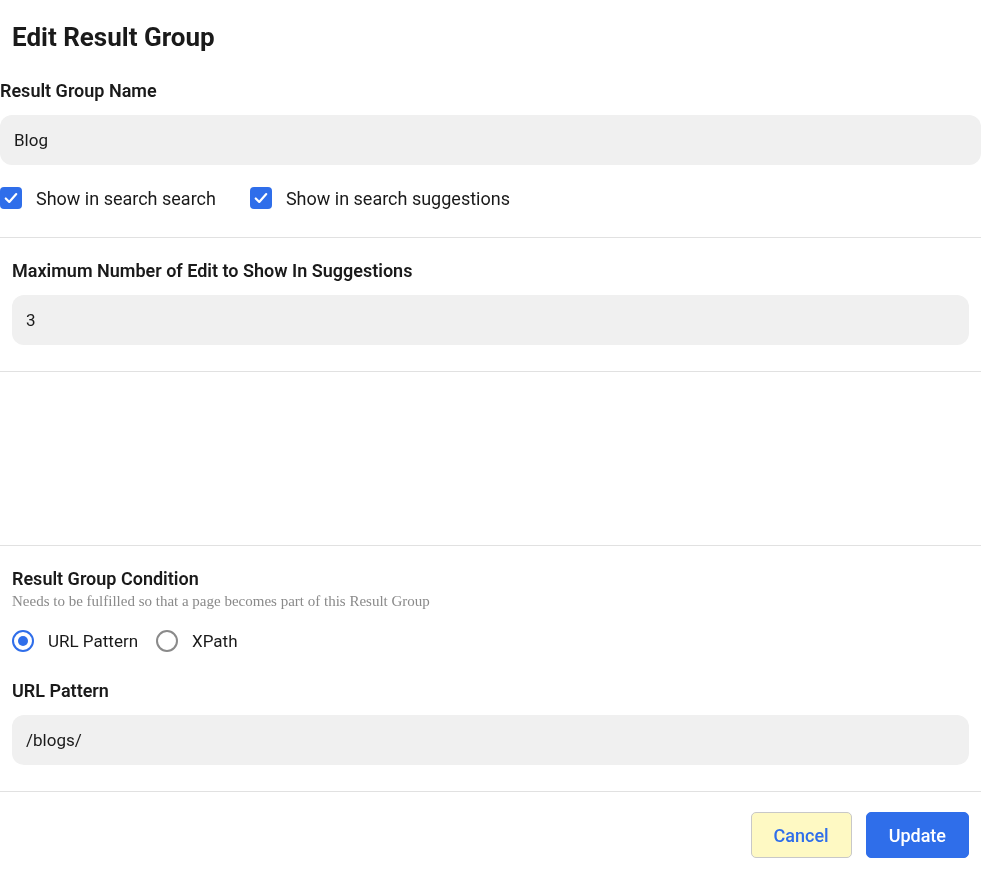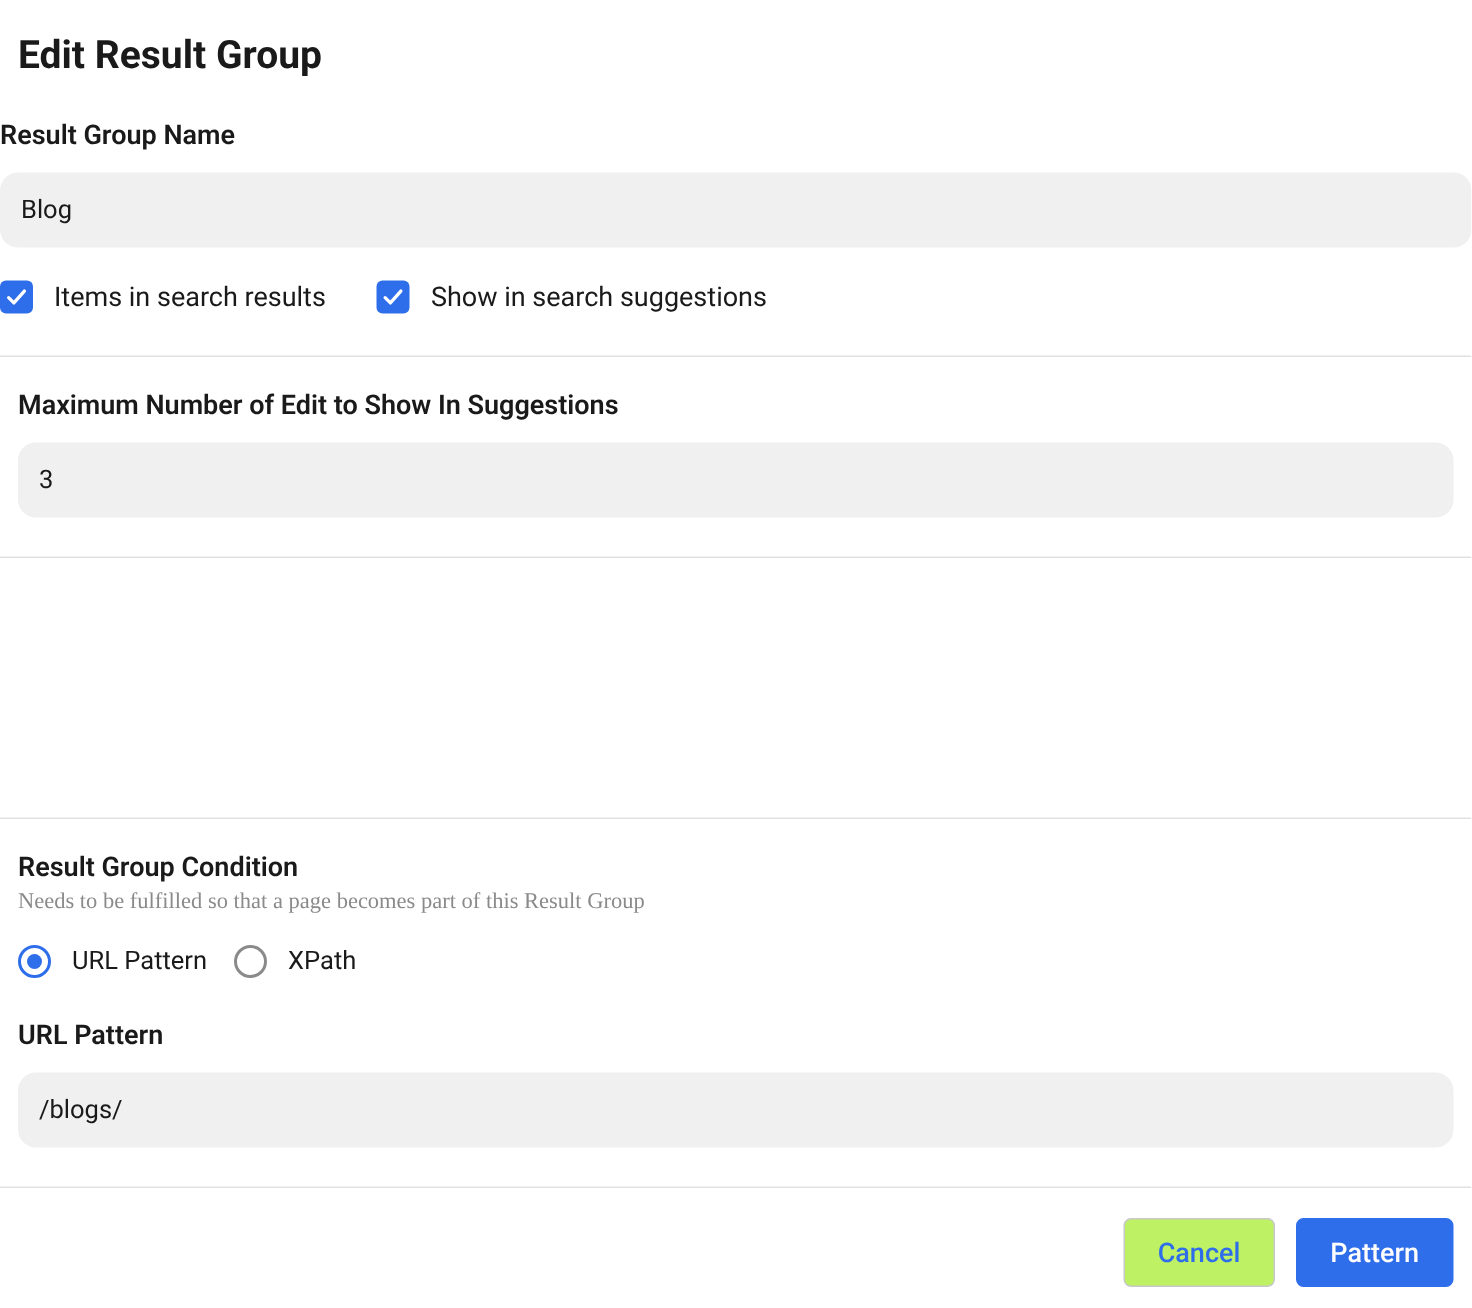--- a/index.html
+++ b/index.html
@@ -147,21 +147,21 @@
       font-size: 18px;
       font-weight: 500;
       border-radius: 5px;
       cursor: pointer;
       font-family: inherit;
       display: flex;
       align-items: center;
       justify-content: center;
     }
     .btn-secondary {
-      background: #bef264;
+      background: #fef9c3;
       border: 1px solid #c8c8c8;
       color: #2f6eea;
     }
     .btn-primary {
       background: #2f6eea;
       border: 1px solid #2f6eea;
       color: #fff;
     }
   </style>
 </head>
@@ -174,21 +174,21 @@
     <div class="label-heading">Result Group Name</div>
     <input type="text" class="text-input" value="Blog" style="">
 
     <div class="checkbox-row">
       <label class="checkbox-group">
         <span class="checkbox">
           <svg viewBox="0 0 16 16" fill="none">
               <path d="M2 8.5L6 12.5L14 3.5" stroke="white" stroke-width="2.5" stroke-linecap="round" stroke-linejoin="round"></path>
             </svg>
         </span>
-        <span class="checkbox-label">Items in search results</span>
+        <span class="checkbox-label">Show in search search</span>
       </label>
       <label class="checkbox-group">
         <span class="checkbox">
           <svg viewBox="0 0 16 16" fill="none">
               <path d="M2 8.5L6 12.5L14 3.5" stroke="white" stroke-width="2.5" stroke-linecap="round" stroke-linejoin="round"></path>
             </svg>
         </span>
         <span class="checkbox-label">Show in search suggestions</span>
       </label>
     </div>
@@ -221,15 +221,15 @@
     </div>
   </div>
 
   <div class="url-pattern-section">
     <div class="label-heading">URL Pattern</div>
     <input type="text" class="text-input" value="/blogs/" style="">
   </div>
 
   <div class="footer">
     <button class="btn btn-secondary">Cancel</button>
-    <button class="btn btn-primary">Pattern</button>
+    <button class="btn btn-primary">Update</button>
   </div>
 </div>
 
 </body></html>

